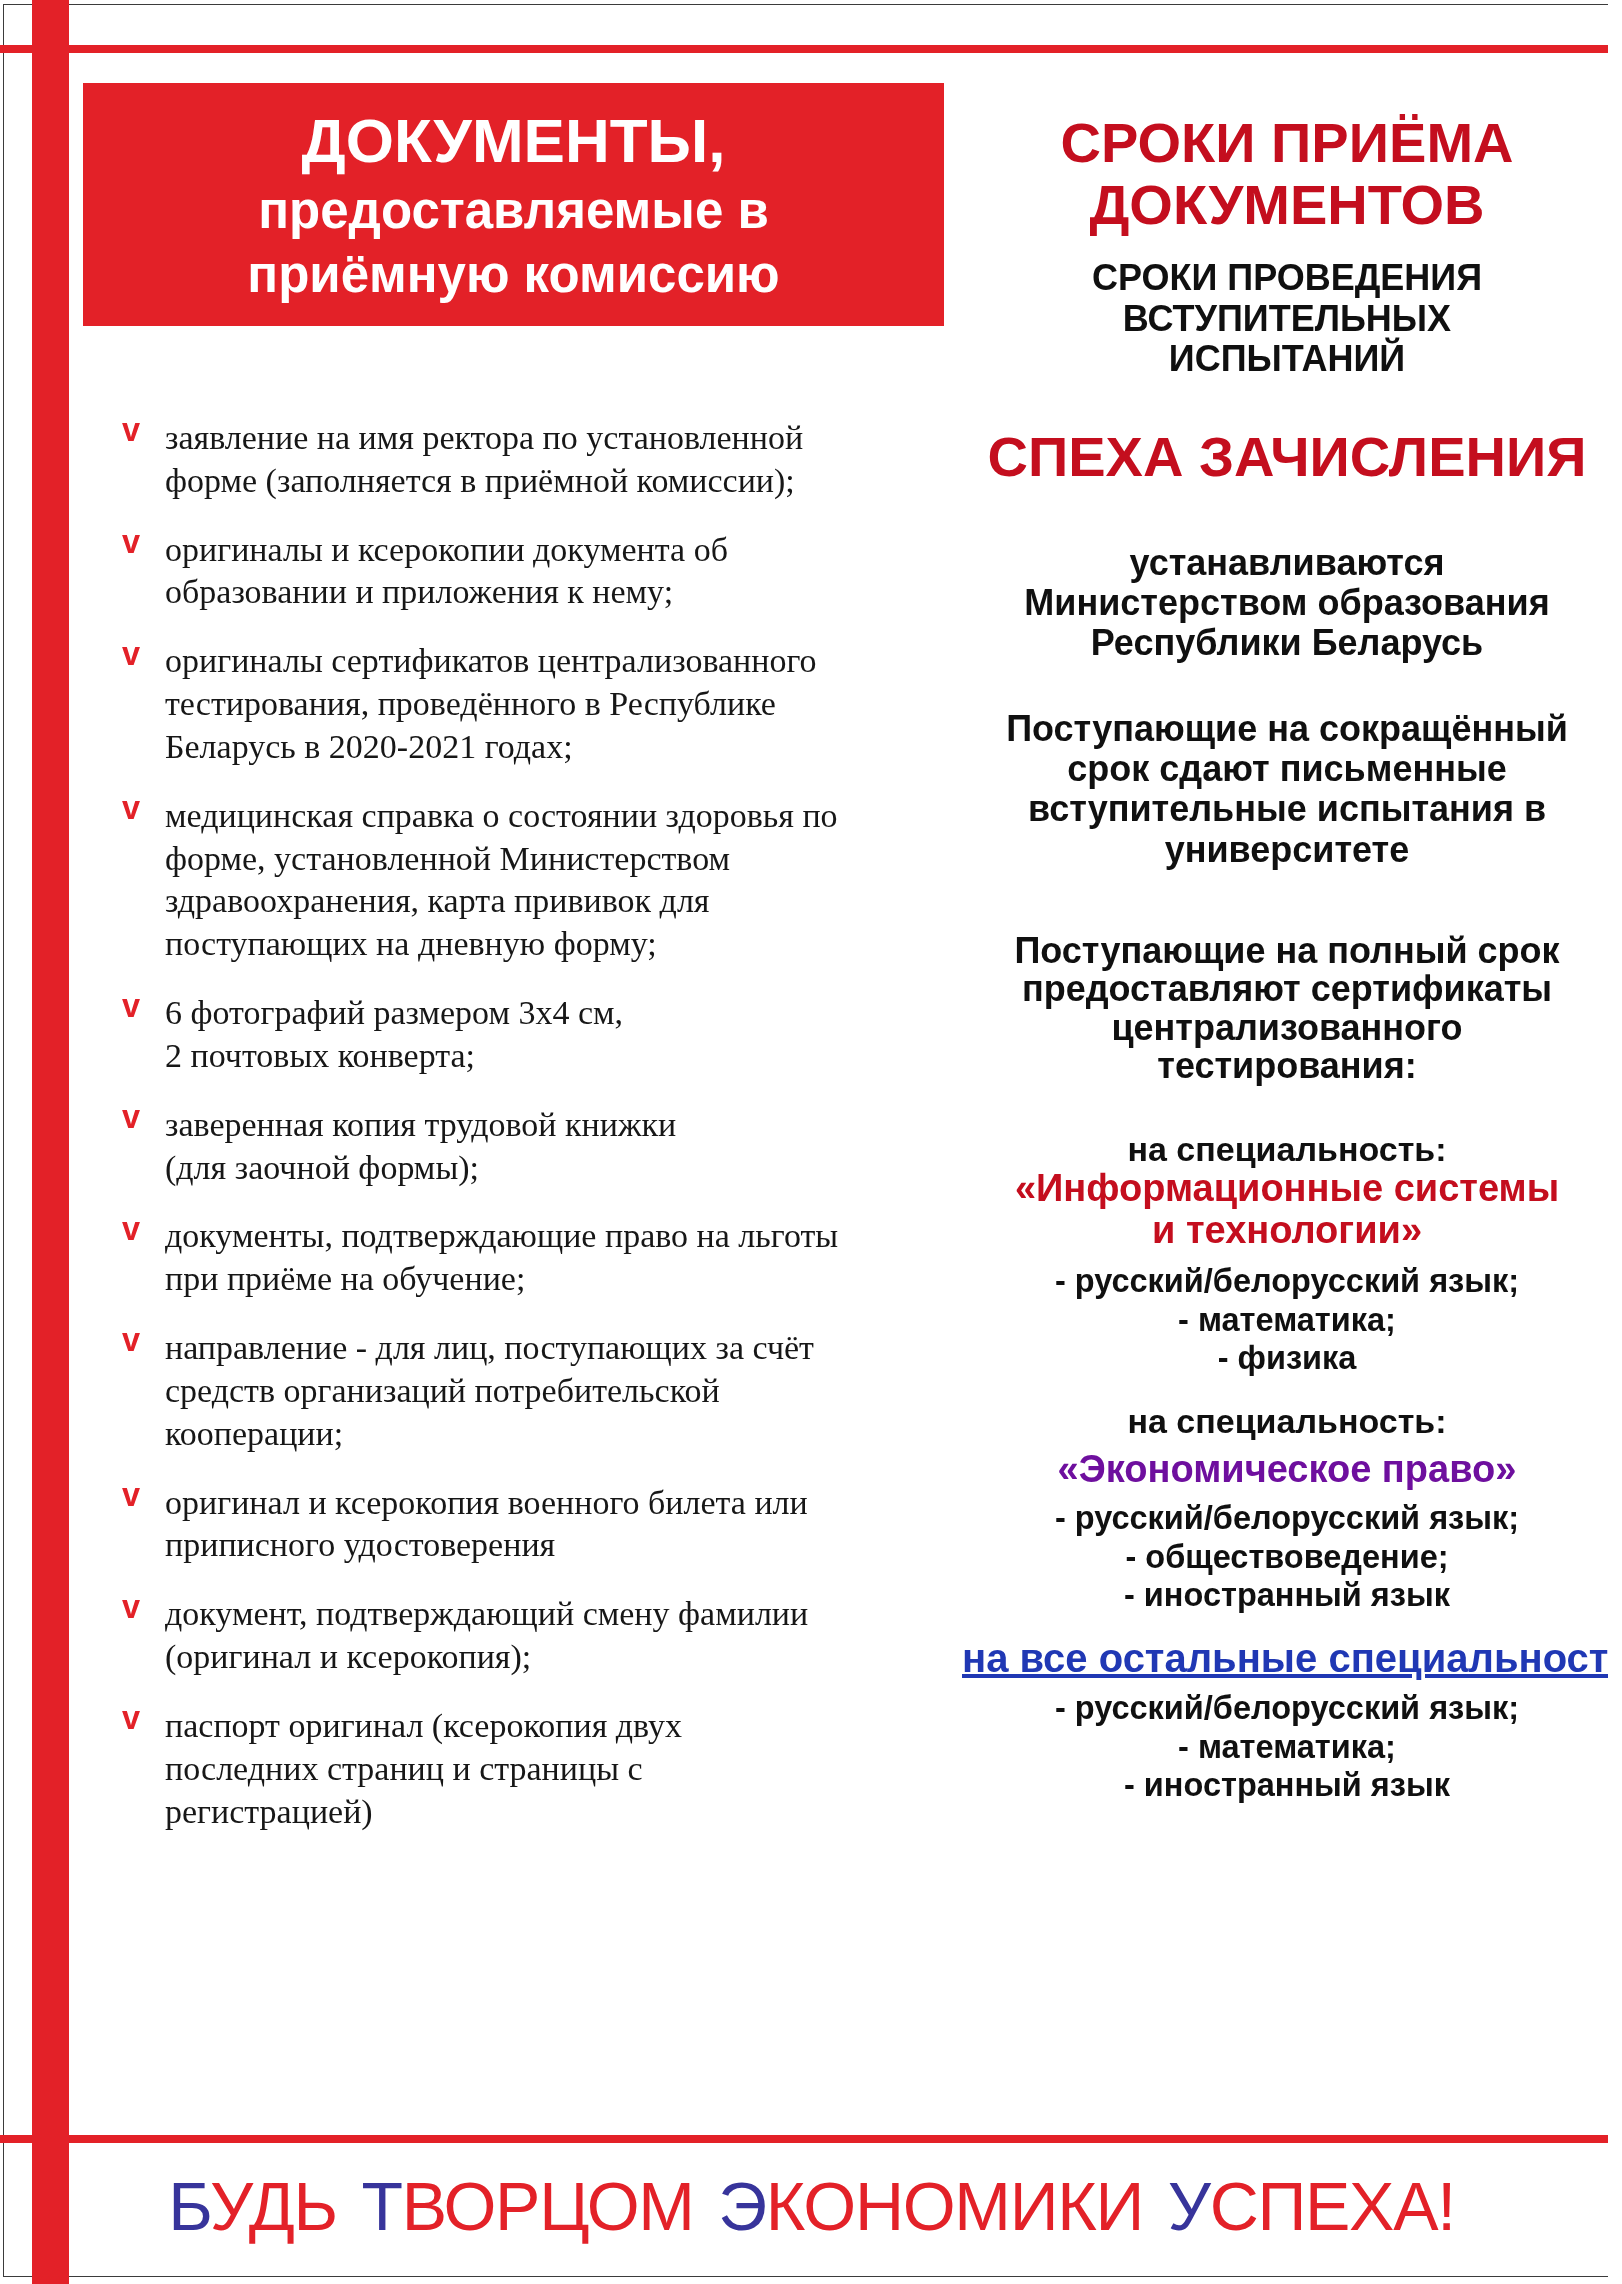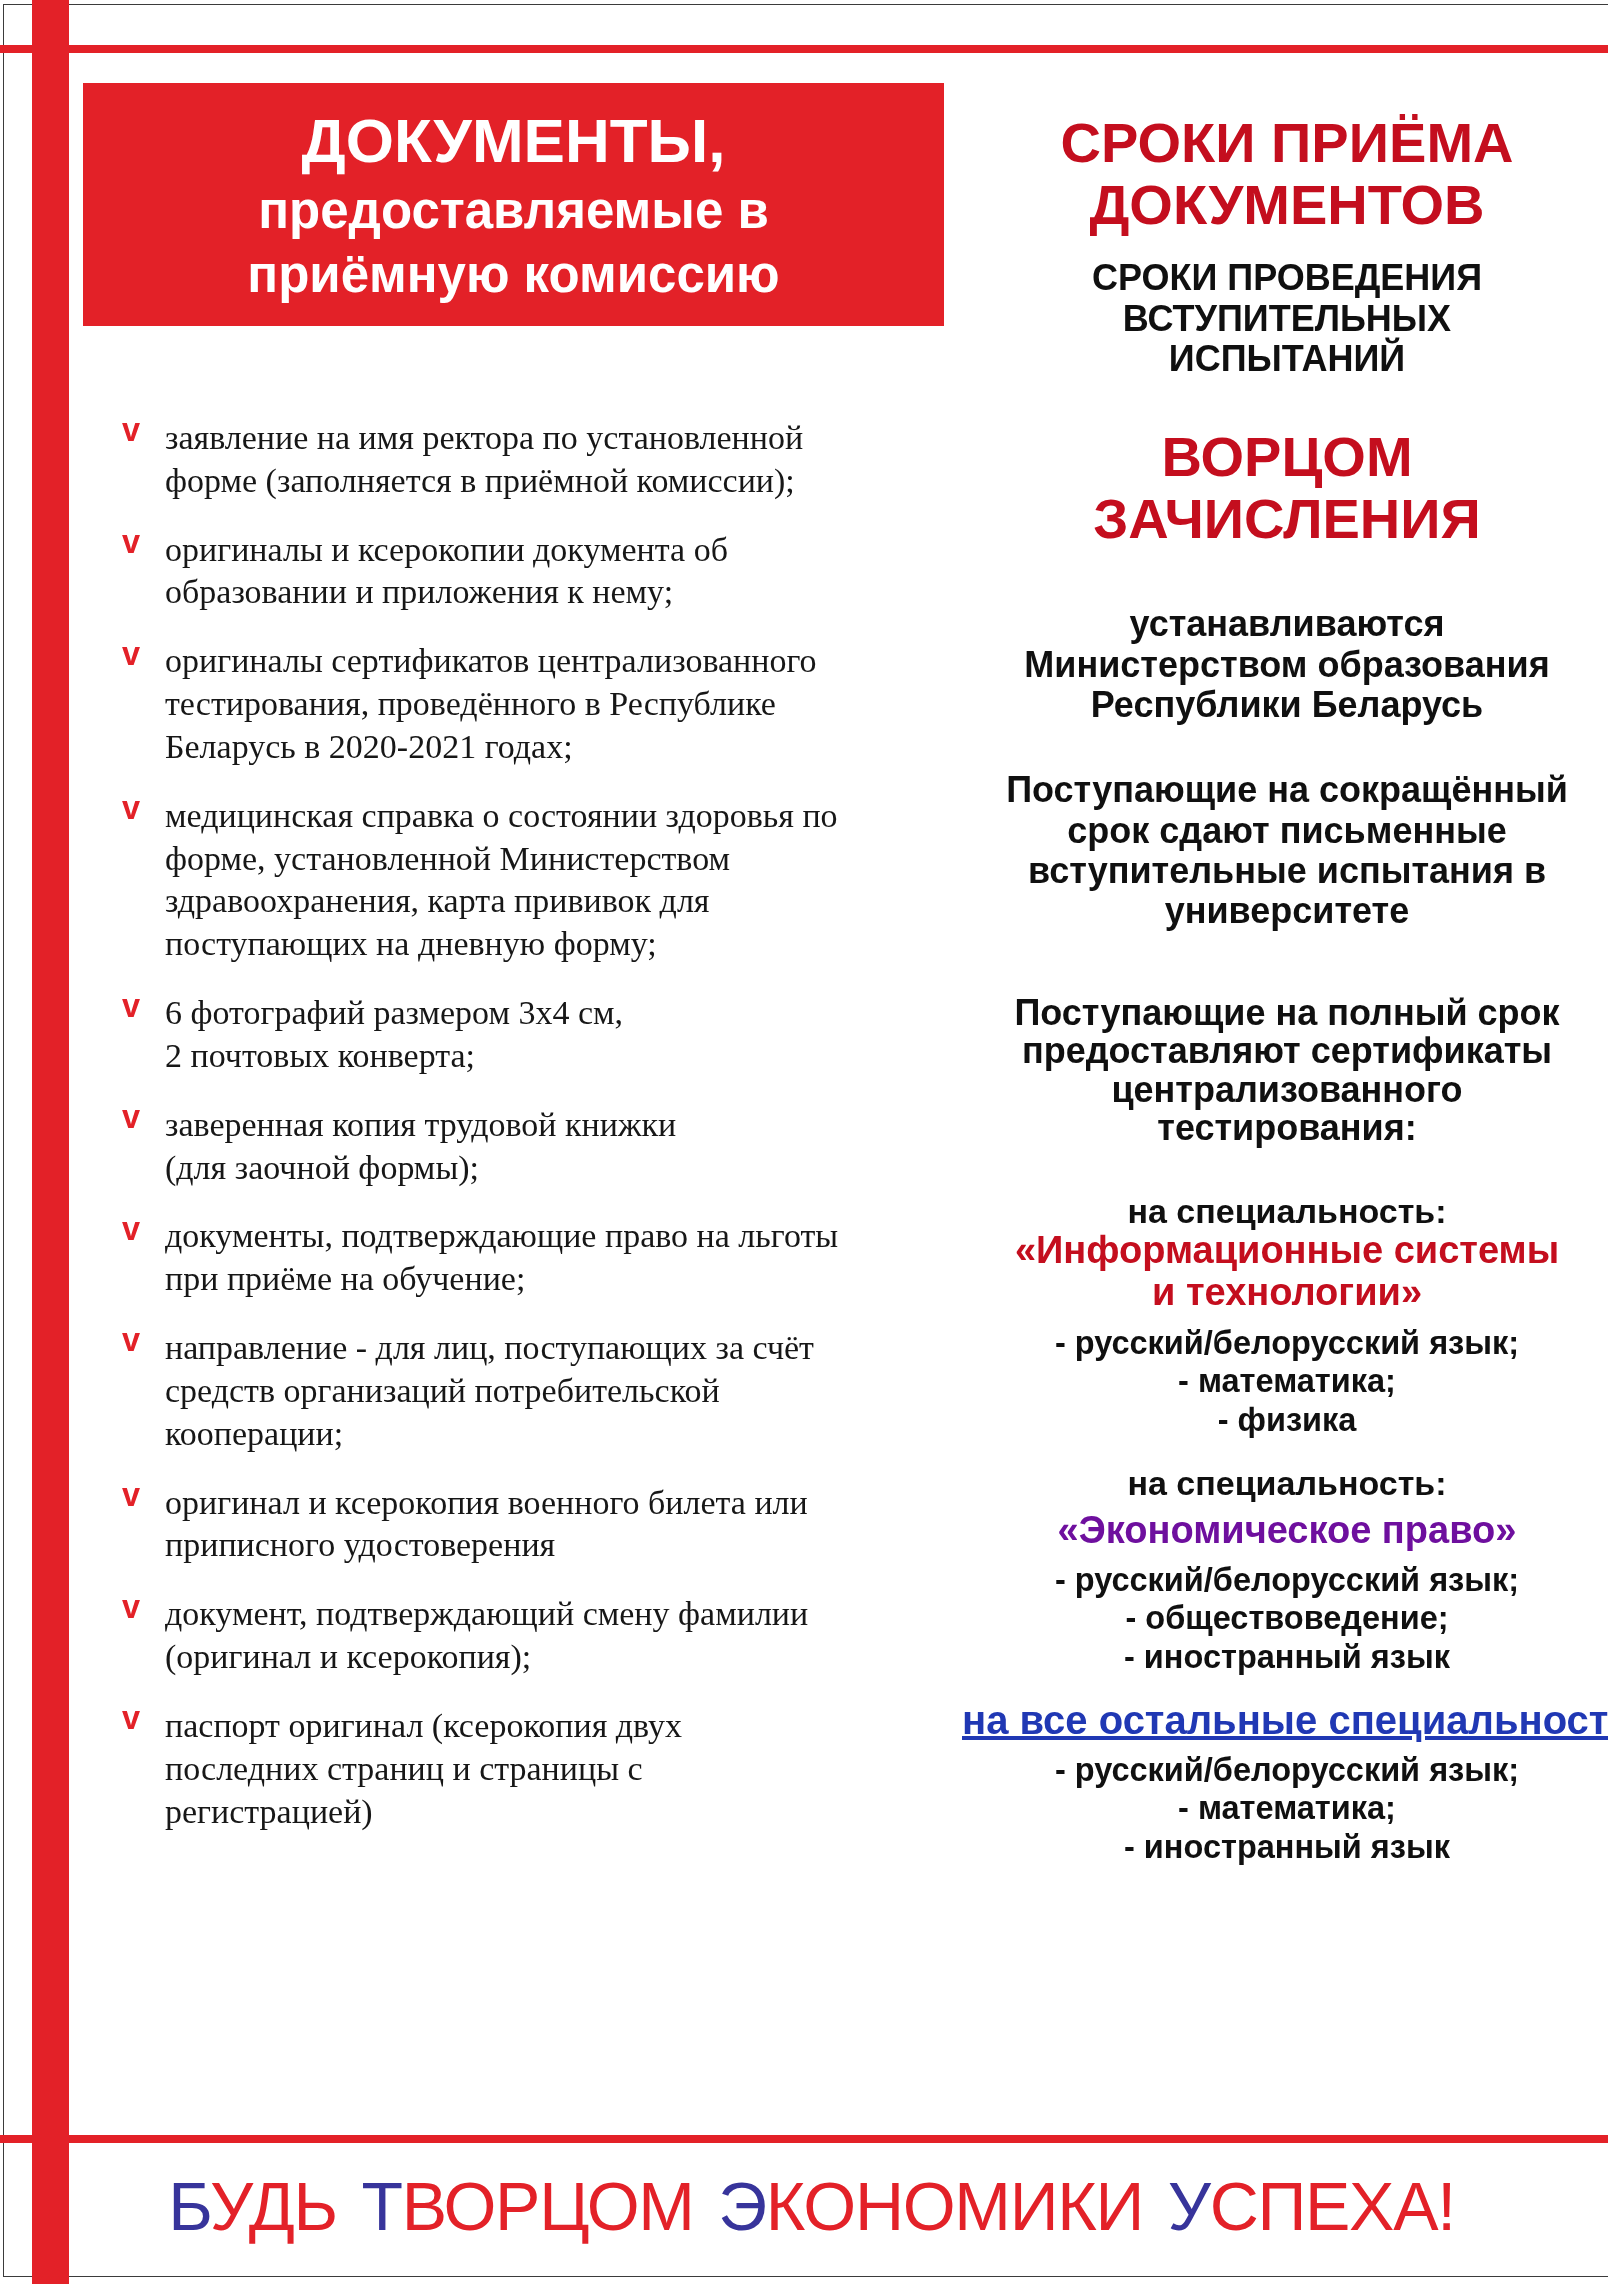--- a/index.html
+++ b/index.html
@@ -139,21 +139,21 @@
     <div class="doc-item"><span class="bullet">v</span><span>паспорт оригинал (ксерокопия двух
 последних страниц и страницы с
 регистрацией)</span></div>
   </div>
 
   <div class="right-col">
     <div class="rb h-red">СРОКИ ПРИЁМА ДОКУМЕНТОВ</div>
     <div class="rb h-black mt-h2">СРОКИ ПРОВЕДЕНИЯ
 ВСТУПИТЕЛЬНЫХ
 ИСПЫТАНИЙ</div>
-    <div class="rb h-red mt-h3">ВОРЦОМ ЗАЧИСЛЕНИЯ</div>
+    <div class="rb h-red mt-h3">СПЕХА ЗАЧИСЛЕНИЯ</div>
     <div class="rb para mt-p1">устанавливаются
 Министерством образования
 Республики Беларусь</div>
     <div class="rb para mt-p2">Поступающие на сокращённый
 срок сдают письменные
 вступительные испытания в
 университете</div>
     <div class="rb para tight mt-p4">Поступающие на полный срок
 предоставляют сертификаты
 централизованного

